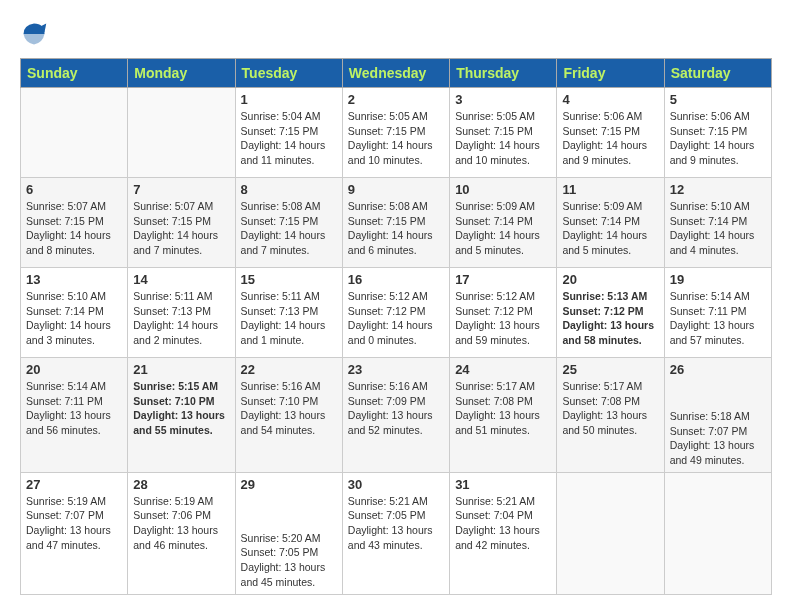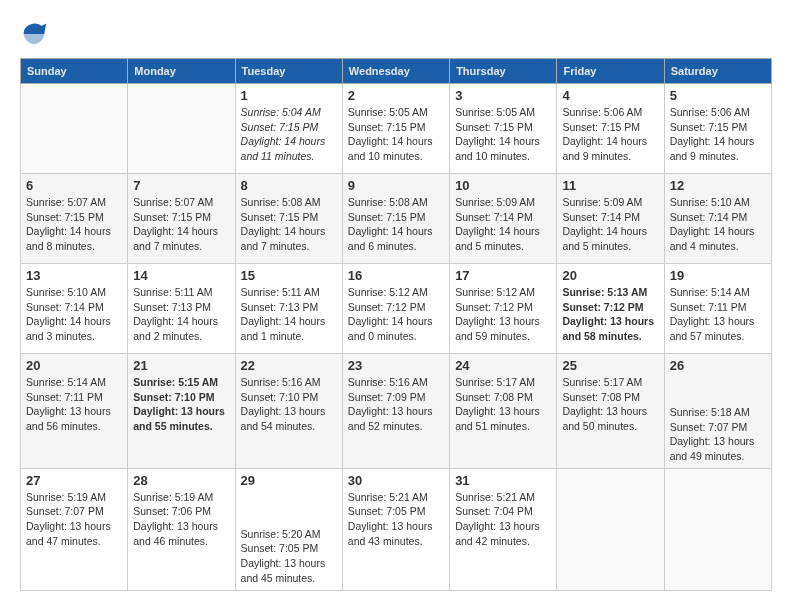--- a/index.html
+++ b/index.html
@@ -47,24 +47,24 @@
       font-size: 16px;
       color: #333;
     }
     table {
       width: 100%;
       border-collapse: collapse;
       table-layout: fixed;
     }
     thead tr th {
       background-color: #1a5fa8;
-      color: #e5e5e5;
+      color: #bef264;
       text-align: left;
       padding: 6px 6px;
-      font-size: 11px;
+      font-size: 14px;
       border: 1px solid #aaa;
     }
     tbody tr td {
       border: 1px solid #ccc;
       vertical-align: top;
       padding: 4px 5px;
       height: 90px;
       background: #fff;
     }
     tbody tr:nth-child(even) td {
@@ -117,21 +117,21 @@
         <th>Friday</th>
         <th>Saturday</th>
       </tr>
   </thead>
   <tbody id="calendar-body">
   <tr>
         <td class="empty"></td>
         <td class="empty"></td>
         <td>
           <span class="day-number">1</span>
-          <div class="day-info" style="white-space: pre-line; font-style: italic;">Sunrise: 5:04 AM
+          <div class="day-info" style="white-space: pre-line;">Sunrise: 5:04 AM
 Sunset: 7:15 PM
 Daylight: 14 hours and 11 minutes.</div>
         </td>
         <td>
           <span class="day-number">2</span>
           <div class="day-info" style="white-space: pre-line;">Sunrise: 5:05 AM
 Sunset: 7:15 PM
 Daylight: 14 hours and 10 minutes.</div>
         </td>
         <td>

